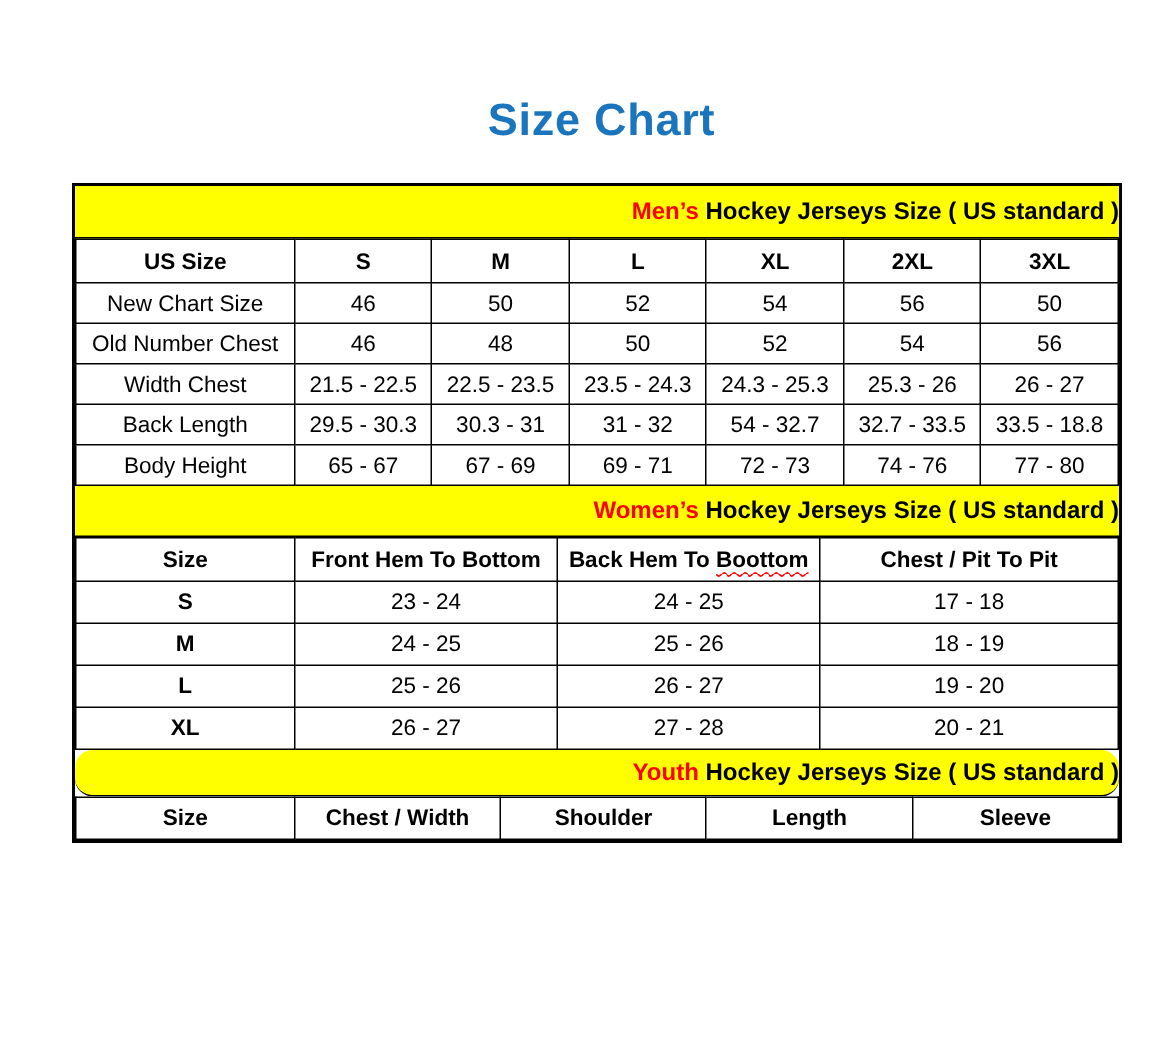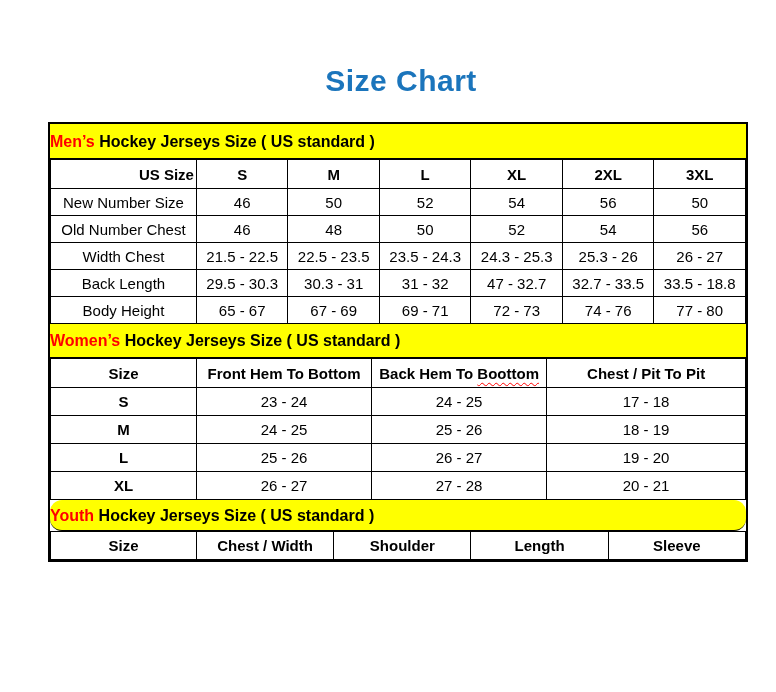--- a/index.html
+++ b/index.html
@@ -23,21 +23,21 @@
 
   .tables-wrap {
     position: absolute; left: 35px; top: 122px; width: 700px;
     border: 2px solid var(--grid-black, #000);
     background: #fff;
   }
 
   .section-heading {
     background: var(--section-bg, #FFFF00);
     border-bottom: 1px solid var(--grid-black, #000);
-    text-align: left;
+    text-align: right;
     font-weight: bold; font-size: 16px;
     height: 34px; line-height: 34px;
     white-space: nowrap; overflow: hidden;
   }
   .heading-mens  { height: 35px; line-height: 35px; }
   .heading-youth { height: 31px; line-height: 31px; border-radius: 12px; }
   .section-heading .accent { color: var(--accent-red, #FF0000); }
 
   table.size-table {
     width: 100%;
@@ -53,21 +53,21 @@
   .size-table th { font-weight: bold; height: 29px; }
 
   .table-mens  td { height: 27px; font-weight: normal; }
   .table-womens td { height: 28px; }
   .table-youth  th { height: 28px; }
   .table-youth  td { height: 31px; }
 
   .table-womens td.row-label, .table-youth td.row-label { font-weight: bold; }
   .table-mens td.row-label { font-weight: normal; }
 
-  .table-mens  th:nth-child(1) { width: 21%; text-align: right; }
+  .table-mens  th:nth-child(1) { width: 21%; }
   .table-womens th:nth-child(1) { width: 21%; }
   .table-womens th:nth-child(2) { width: 25.2%; }
   .table-womens th:nth-child(3) { width: 25.2%; }
   .table-youth th:nth-child(1) { width: 21%; }
 
   .misspelled {
     text-decoration-line: underline;
     text-decoration-style: wavy;
     text-decoration-color: var(--accent-red, #E03C31);
     text-decoration-thickness: 1px;
@@ -88,21 +88,21 @@
             <th>S</th>
             <th>M</th>
             <th>L</th>
             <th>XL</th>
             <th>2XL</th>
             <th>3XL</th>
           </tr>
         </thead>
         <tbody>
           <tr>
-            <td class="row-label">New Number Size</td>
+            <td class="row-label">New Chart Size</td>
             <td>46</td>
             <td>50</td>
             <td>52</td>
             <td>54</td>
             <td>56</td>
             <td>50</td>
           </tr>
           <tr>
             <td class="row-label">Old Number Chest</td>
             <td>46</td>
@@ -119,21 +119,21 @@
             <td>23.5 - 24.3</td>
             <td>24.3 - 25.3</td>
             <td>25.3 - 26</td>
             <td>26 - 27</td>
           </tr>
           <tr>
             <td class="row-label">Back Length</td>
             <td>29.5 - 30.3</td>
             <td>30.3 - 31</td>
             <td>31 - 32</td>
-            <td>47 - 32.7</td>
+            <td>54 - 32.7</td>
             <td>32.7 - 33.5</td>
             <td>33.5 - 18.8</td>
           </tr>
           <tr>
             <td class="row-label">Body Height</td>
             <td>65 - 67</td>
             <td>67 - 69</td>
             <td>69 - 71</td>
             <td>72 - 73</td>
             <td>74 - 76</td>

